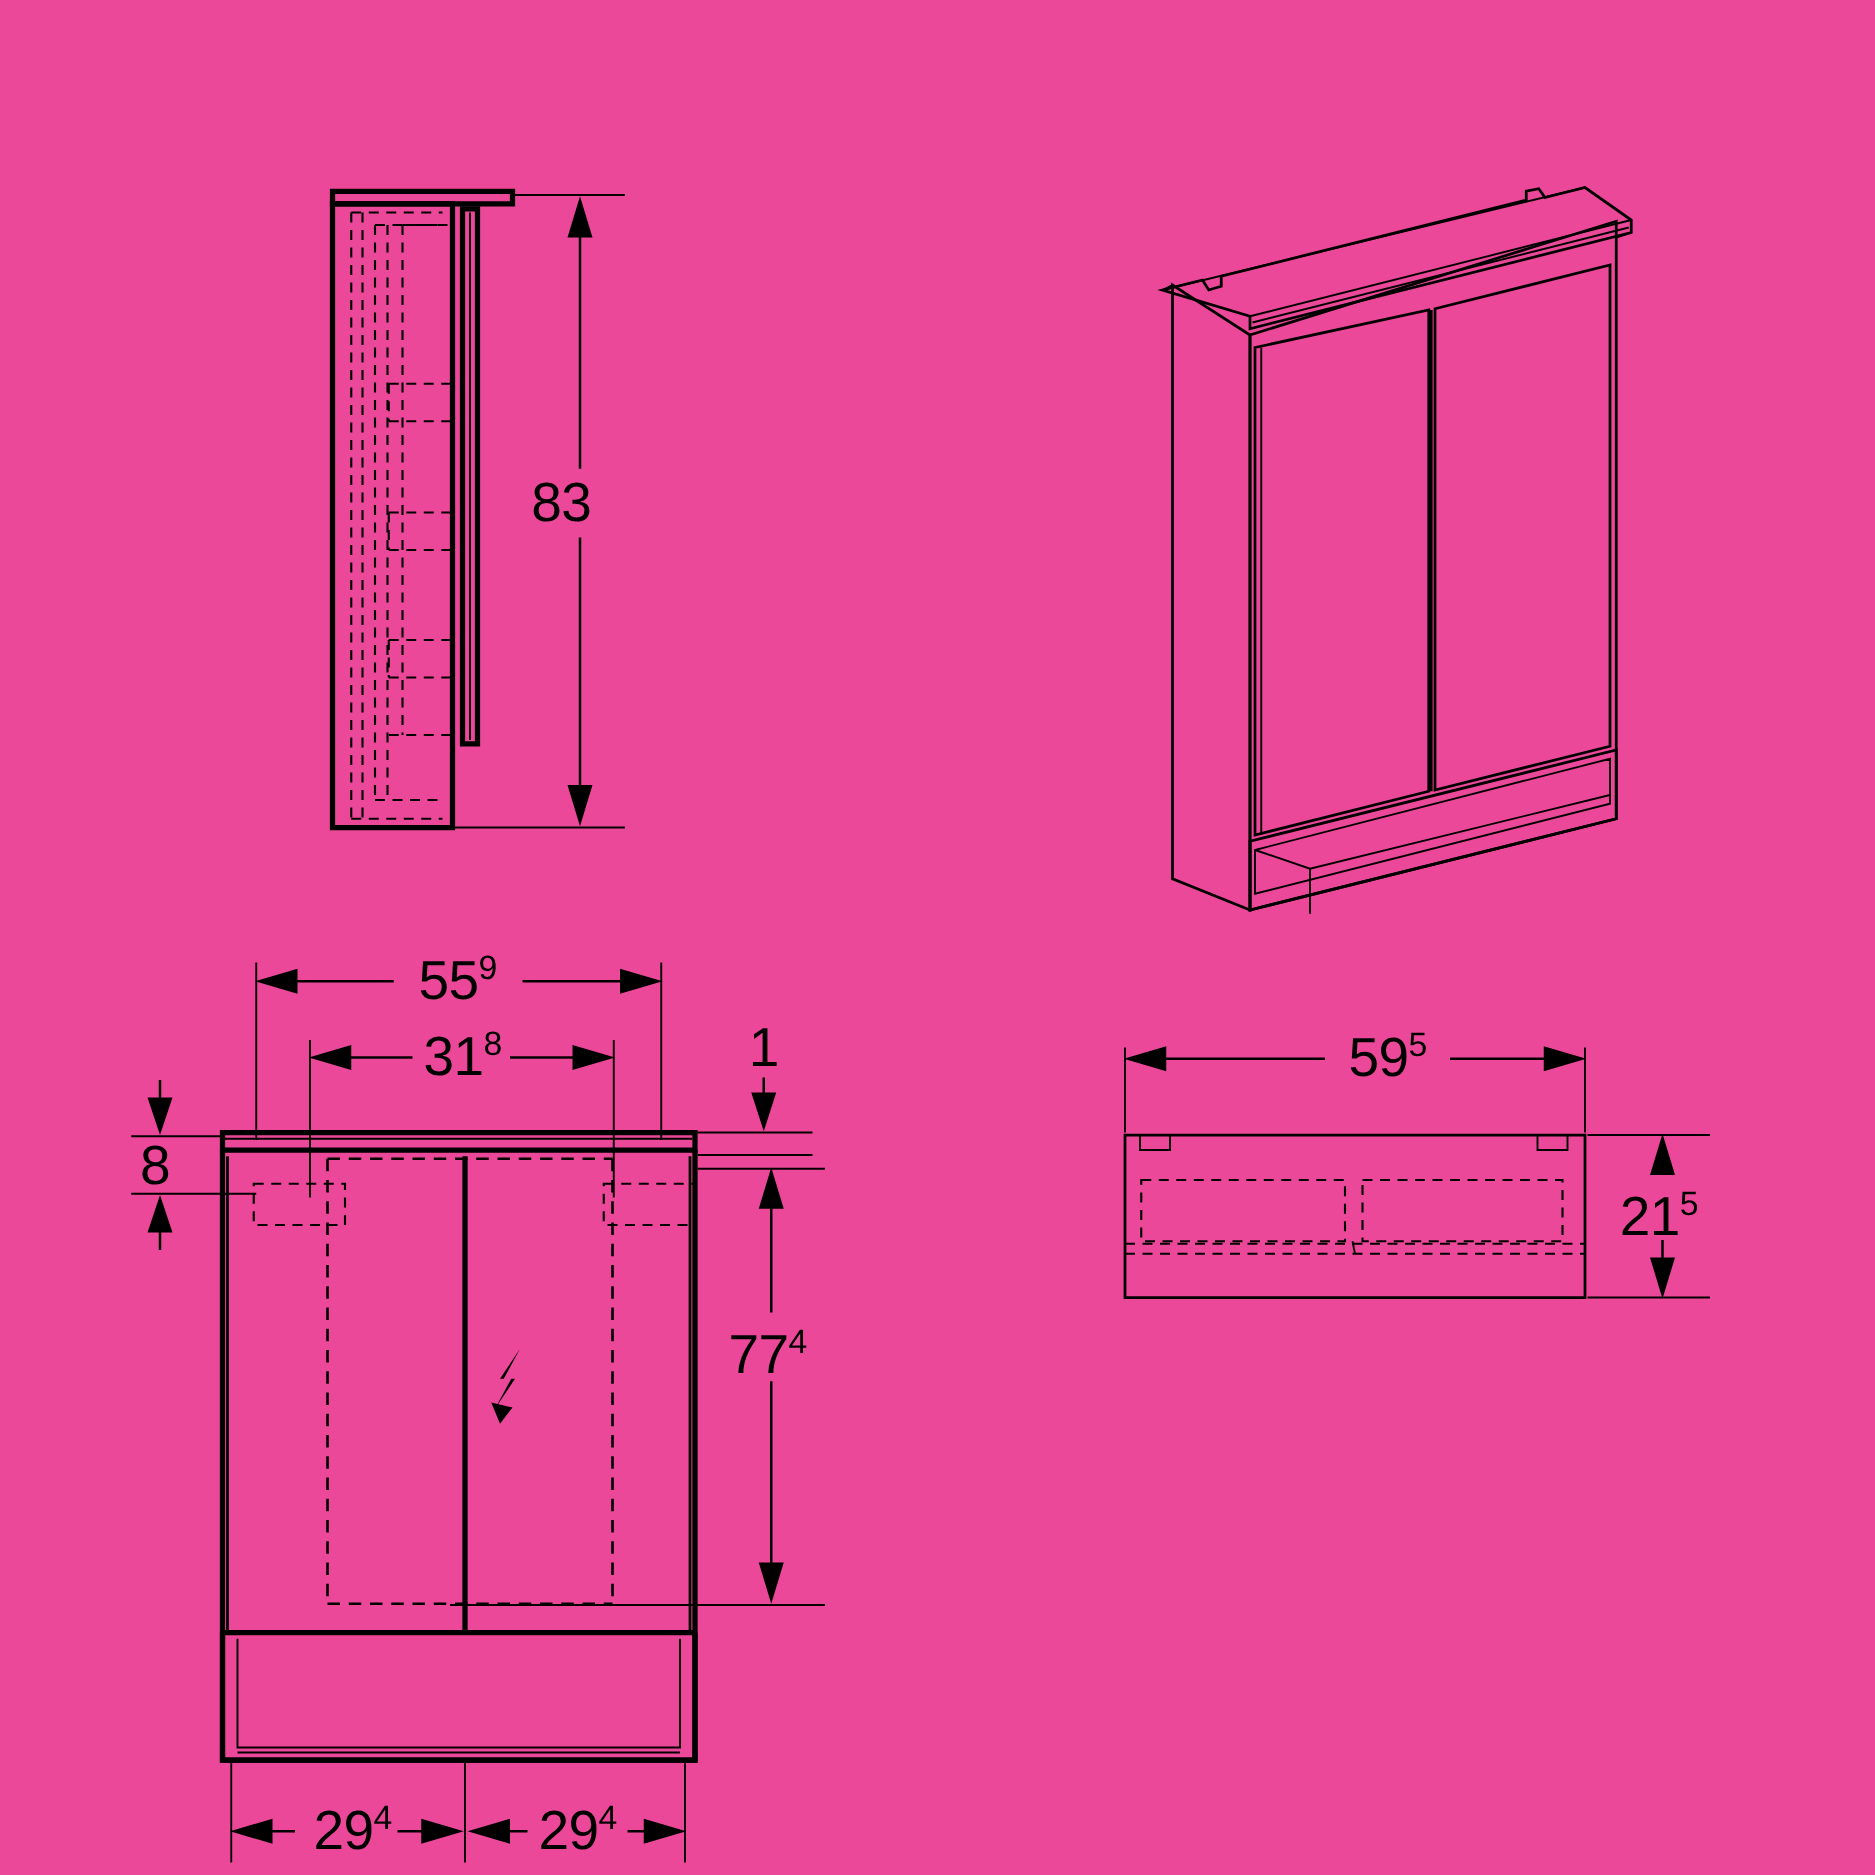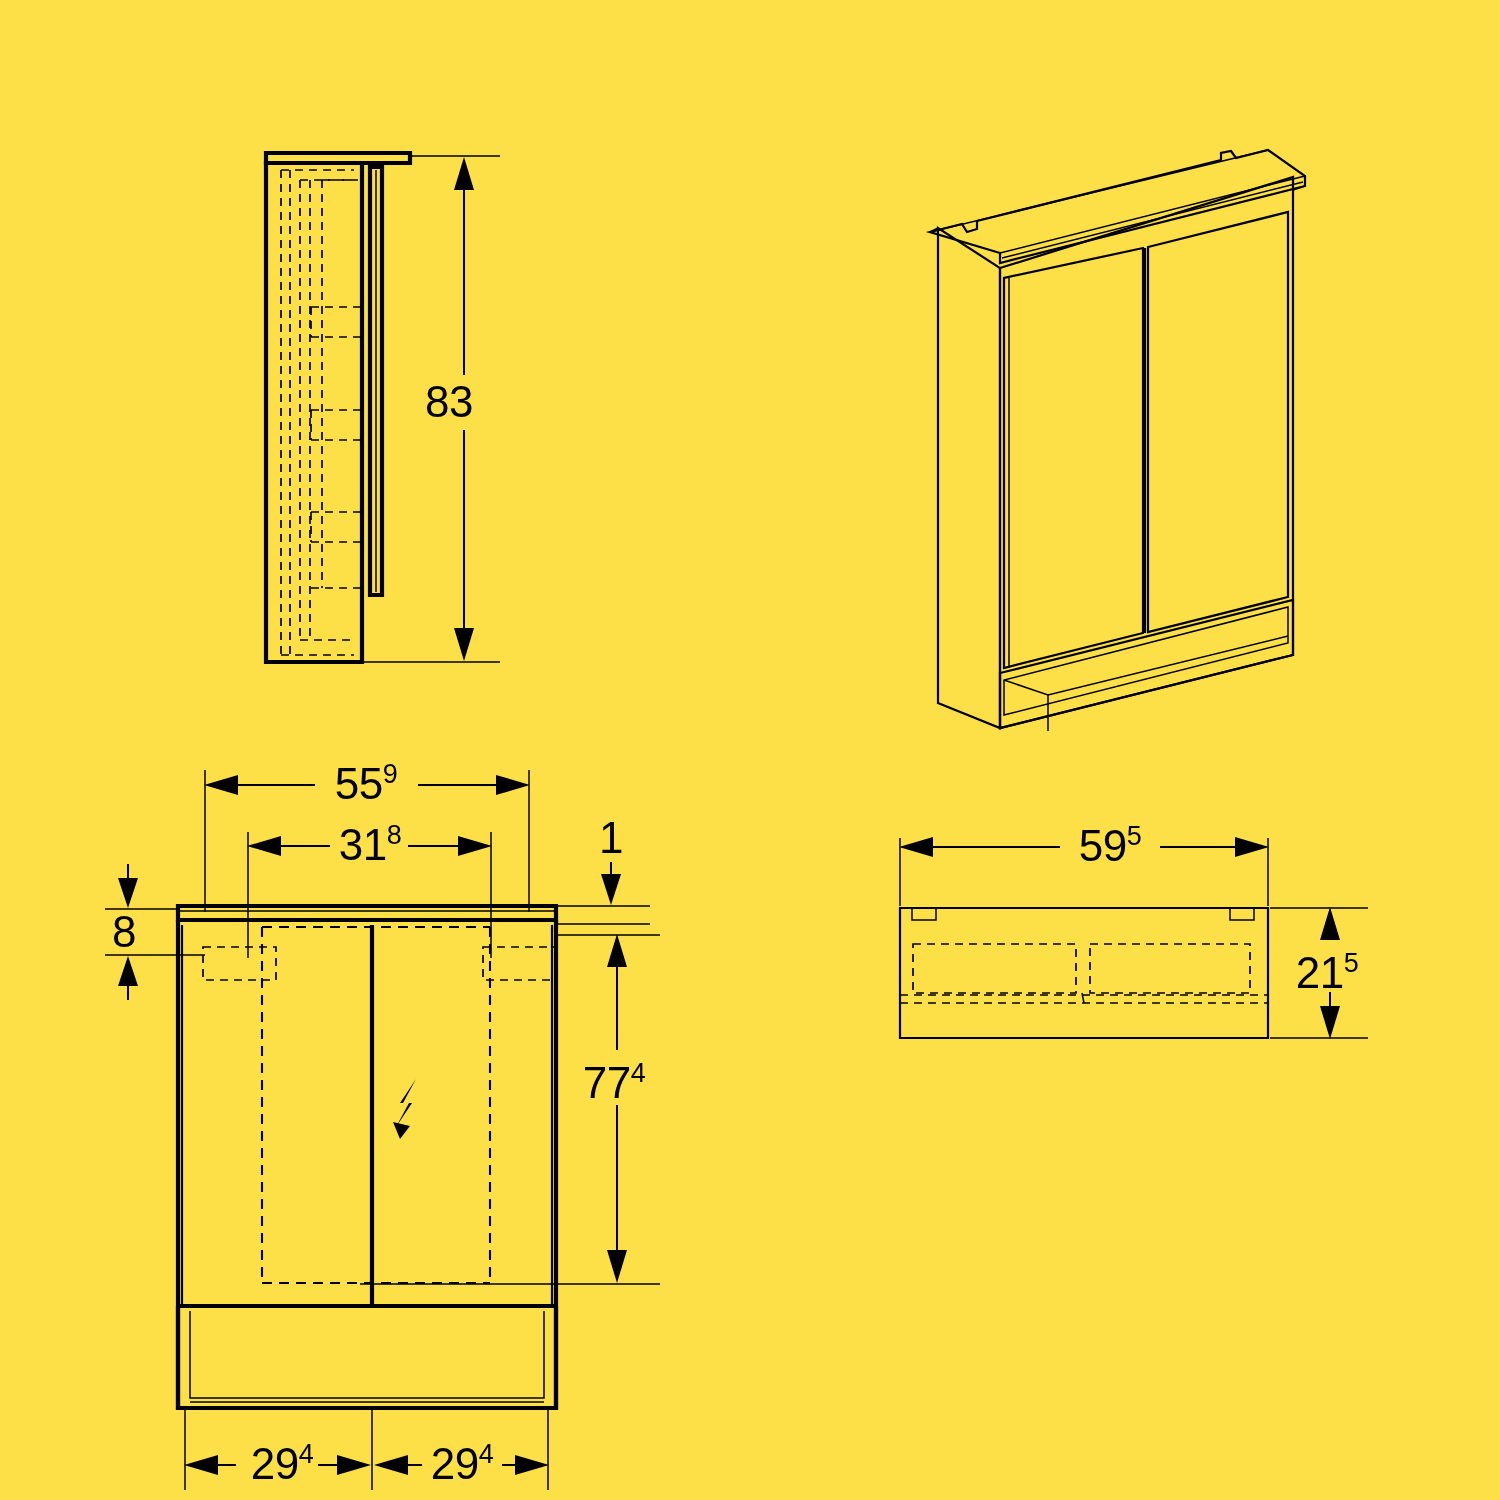--- a/index.html
+++ b/index.html
@@ -10,21 +10,21 @@
   body {
     width: 1500px;
     height: 1500px;
     font-family: "Liberation Sans", sans-serif;
     overflow: hidden;
   }
   #drawing-root {
     position: relative;
     width: 1500px;
     height: 1500px;
-    background: #fde047;
+    background: #ec4899;
   }
   svg.tech-drawing {
     display: block;
     width: 1500px;
     height: 1500px;
   }
   text.dim {
     font-family: "Liberation Sans", sans-serif;
     fill: #000000;
     font-size: 44px;

